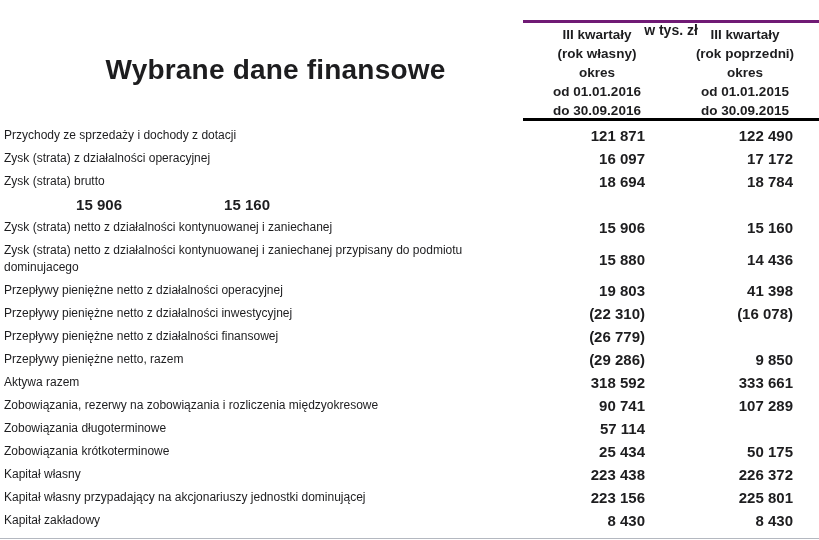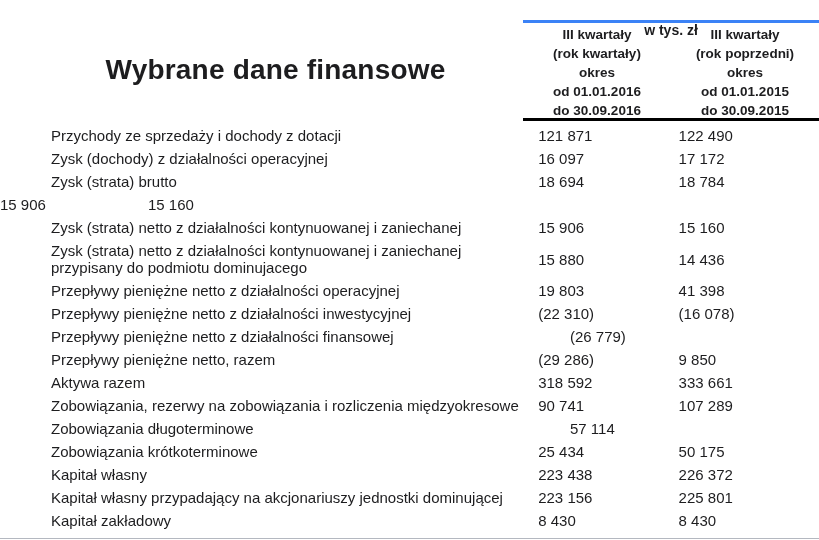--- a/index.html
+++ b/index.html
@@ -18,60 +18,61 @@
     letter-spacing: 0.2px;
   }
 
   .unit-label {
     position: absolute; top: 2px; left: 523px; width: 296px;
     text-align: center; font-size: 14px; font-weight: bold; margin-top: 20px;
   }
 
   .header-block {
     position: absolute; top: 20px; left: 523px; width: 296px;
-    border-top: 3px solid #3b82f6;
+    border-top: 3px solid #701a75;
     border-bottom: 3px solid #000;
     display: flex; box-sizing: border-box; height: 101px;
   }
   .hcol {
     width: 148px; text-align: center;
     font-size: 13.5px; font-weight: bold; line-height: 19px;
     padding-top: 2px;
   }
 
   .tbody { position: absolute; top: 124px; left: 0; width: 819px; }
   .row { display: flex; align-items: center; padding: 3px 0; }
   .row .label {
     width: 523px; box-sizing: border-box; padding-left: 4px; padding-right: 8px;
-    font-size: 15px; line-height: 17px; margin-left: 47px;
+    font-size: 12px; line-height: 17px;
   }
   .row .num {
     width: 148px; box-sizing: border-box; padding-right: 26px;
-    text-align: left; font-size: 15px; line-height: 17px;
+    text-align: right; font-size: 15px; line-height: 17px;
     white-space: nowrap;
+    font-weight: bold;
   }
 
   .bottom-rule {
     position: absolute; left: 0; right: 0; bottom: 1px;
     border-top: 1px solid #b4b8c0; height: 0;
   }
 </style>
 </head>
 <body>
 
 <div class="page">
 
   <div class="title">Wybrane dane finansowe</div>
 
   <div class="unit-label">w tys. zł</div>
 
   <div class="header-block">
     <div class="hcol">
       <div>III kwartały</div>
-      <div>(rok kwartały)</div>
+      <div>(rok własny)</div>
       <div>okres</div>
       <div>od 01.01.2016</div>
       <div>do 30.09.2016</div>
     </div>
     <div class="hcol">
       <div>III kwartały</div>
       <div>(rok poprzedni)</div>
       <div>okres</div>
       <div>od 01.01.2015</div>
       <div>do 30.09.2015</div>
@@ -79,21 +80,21 @@
   </div>
 
   <div class="tbody">
     <div class="row">
       <div class="label">Przychody ze sprzedaży i dochody z dotacji</div>
       <div class="num">121 871</div>
       <div class="num">122 490</div>
     </div>
 
     <div class="row">
-      <div class="label">Zysk (dochody) z działalności operacyjnej</div>
+      <div class="label">Zysk (strata) z działalności operacyjnej</div>
       <div class="num">16 097</div>
       <div class="num">17 172</div>
     </div>
 
     <div class="row">
       <div class="label">Zysk (strata) brutto</div>
       <div class="num">18 694</div>
       <div class="num">18 784</div>
     </div>
 

